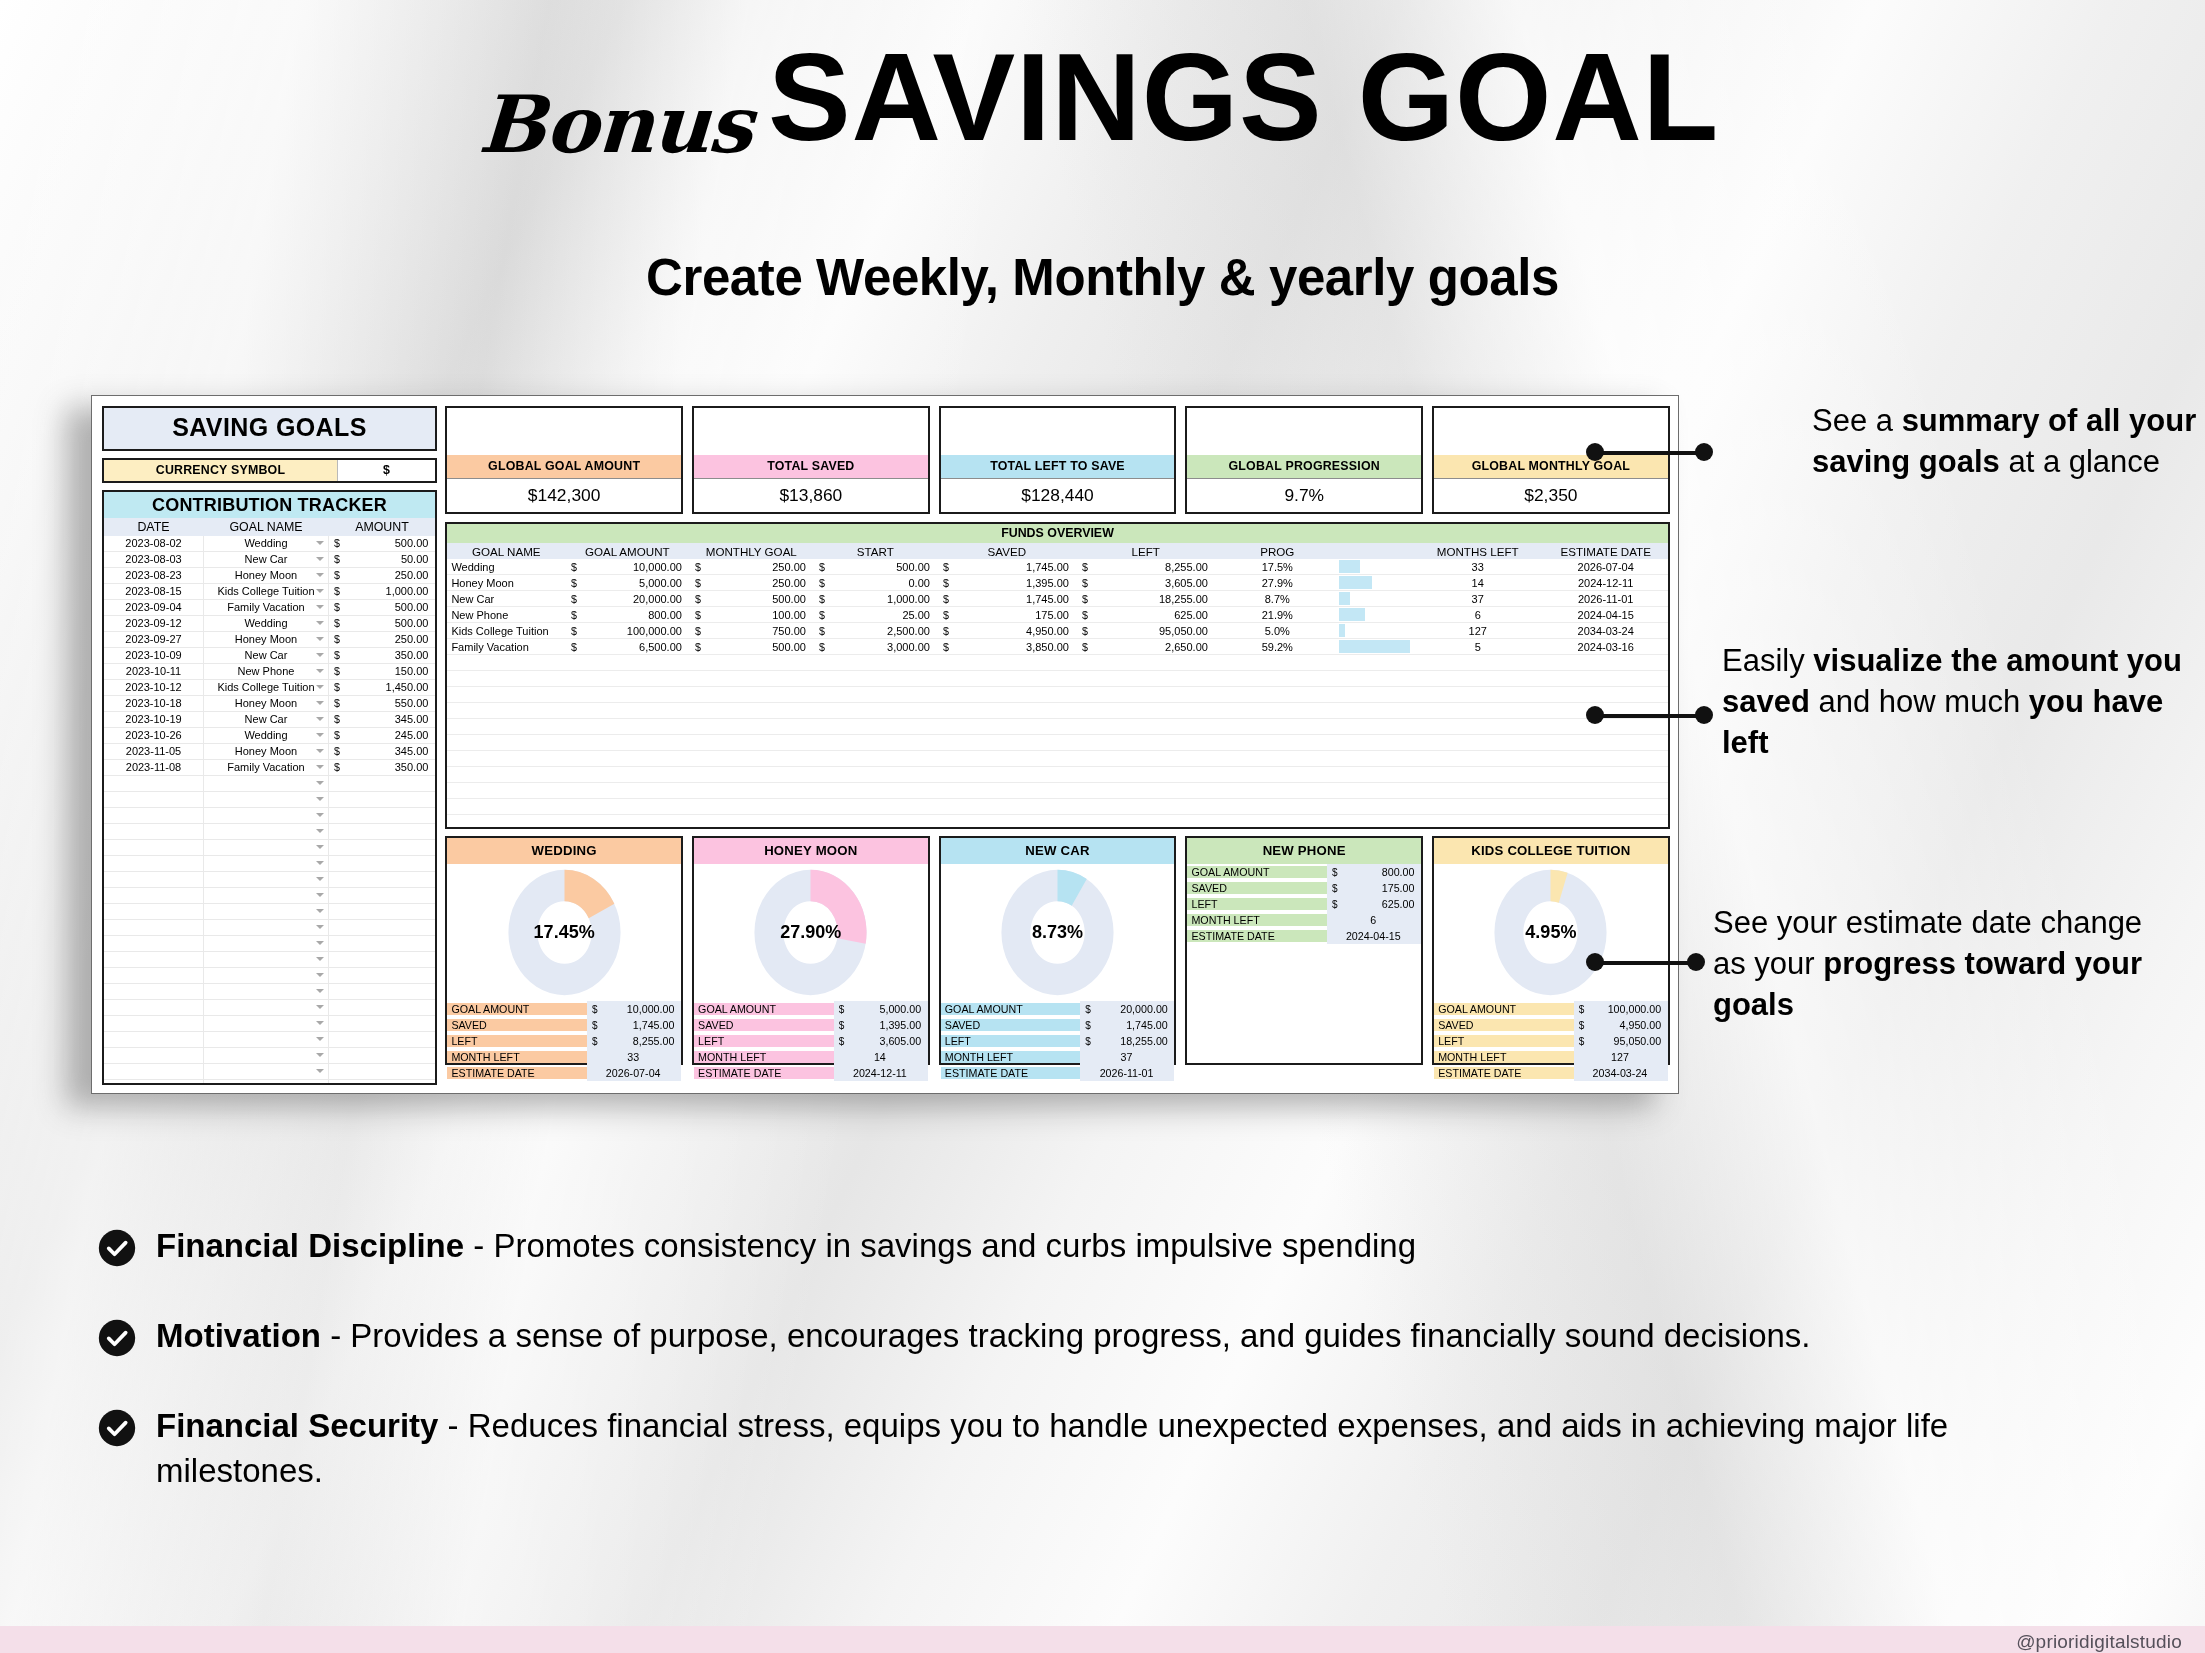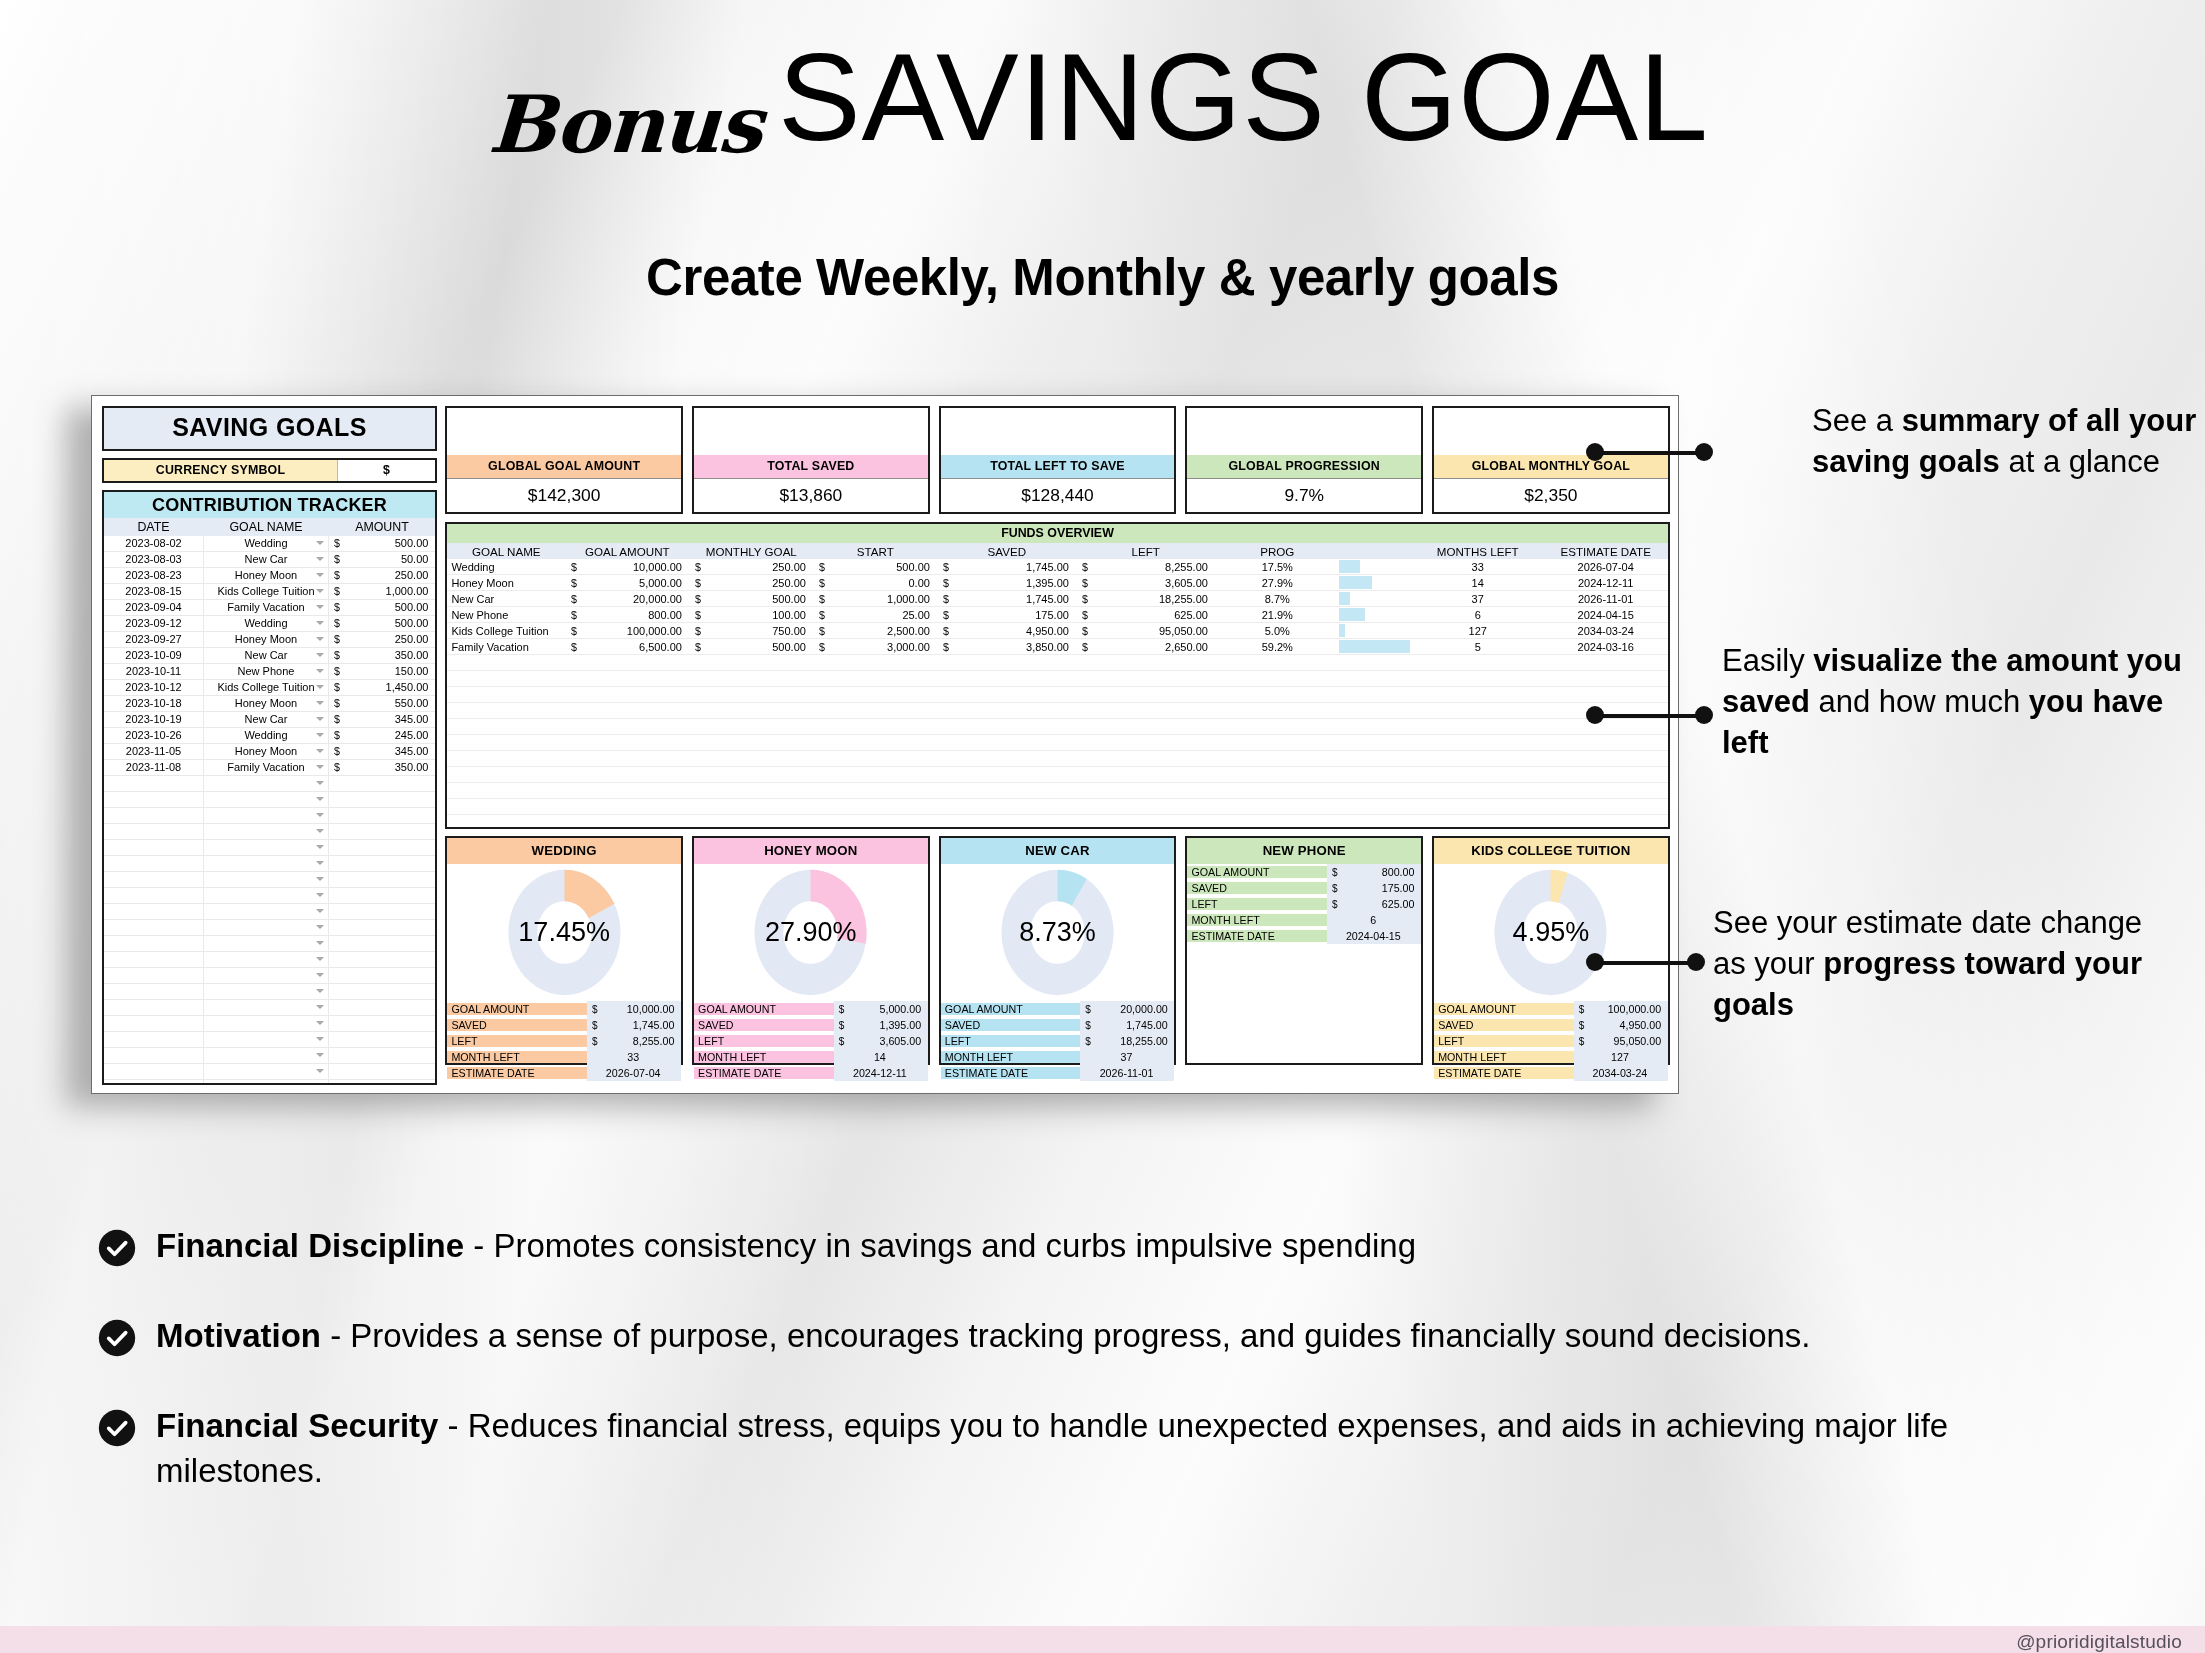--- a/index.html
+++ b/index.html
@@ -24,21 +24,21 @@
 
   
   .title-wrap{ position:absolute; left:0; right:0; top:35px; text-align:center; }
   .title-line{ display:inline-block; white-space:nowrap; }
   .title-bonus{
     font-family:"DejaVu Serif", serif; font-style:italic; font-weight:700;
     font-size:79px; letter-spacing:-1.7px; vertical-align:-11.6px; margin-right:11.6px;
     transform:skewX(-6deg); display:inline-block;
   }
   .title-main{
-    font-family:"Liberation Sans", sans-serif; font-weight:400;
+    font-family:"Liberation Sans", sans-serif; font-weight:700;
     font-size:124px; letter-spacing:0.8px; line-height:1;text-align:right;
   }
   .subtitle{
     position:absolute; left:0; right:0; top:248px; text-align:center;
     font-size:51px; font-weight:700; letter-spacing:-0.4px;
   }
 
   
   .sheet{
     position:absolute; left:91px; top:395px; width:1588px; height:699px;
@@ -103,21 +103,21 @@
   .money .cur{ font-size:10.7px;}
 
   
   .cards{ display:flex; gap:9px; height:229px; }
   .card{ flex:1; border:2.5px solid #1b1b1b; background:#fff; display:flex; flex-direction:column; }
   .card-h{ font-size:13.2px; font-weight:700; text-align:center; padding:5px 0 5.8px; letter-spacing:0.2px;}
   .donut-wrap{ flex:1; display:flex; align-items:center; justify-content:center; }
   .donut{ position:relative; width:127px; height:137px; }
   .donut svg{ display:block; }
   .donut .pct{ position:absolute; inset:0; display:flex; align-items:center; justify-content:center;
-               font-size:27px; font-weight:400; }
+               font-size:18px; font-weight:700; }
   .card-stats{ font-size:10.7px; }
   .cs-row{ display:flex; height:16px; align-items:center; }
   .cs-row .lab{ flex:1; padding-left:4.1px; }
   .cs-row .val{ width:94px; flex:0 0 94px; background:#e5ebf5; height:100%; display:flex;
                 align-items:center; justify-content:space-between; padding:0 6.6px 0 5px;}
   .cs-row .val.center{ justify-content:center; }
   .cs-row .val .cur{ font-size:10px;}
 
   
   .ann{ position:absolute; font-size:31px; line-height:1.32; width:463px; }

